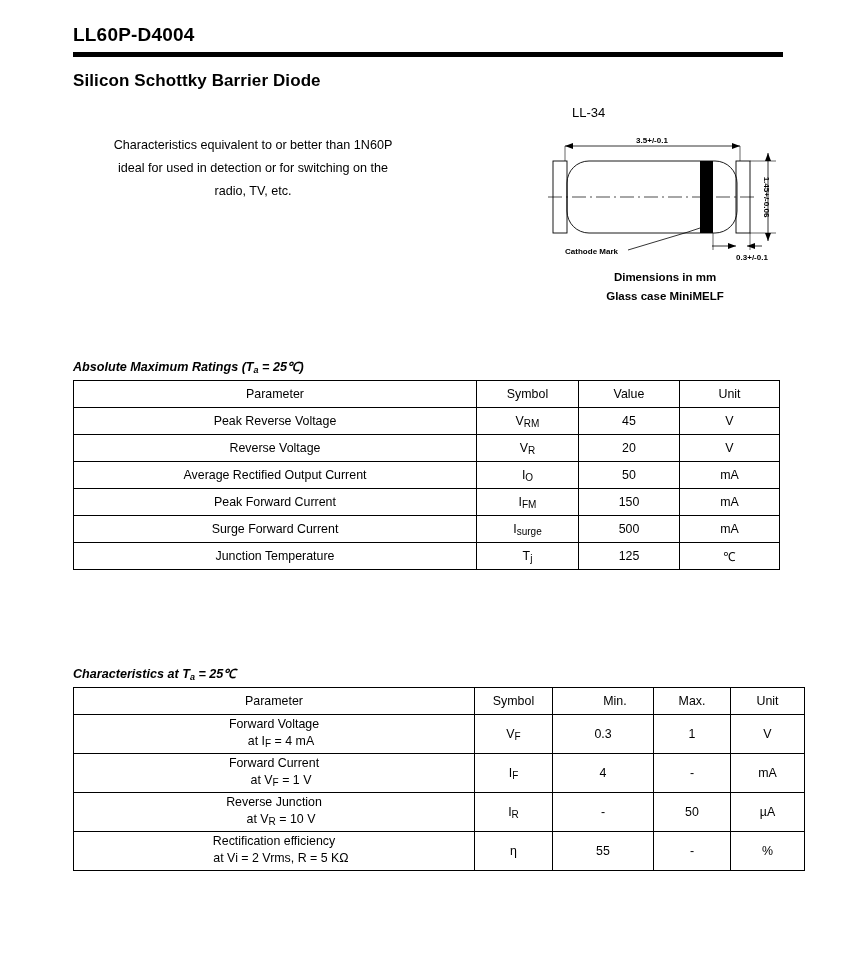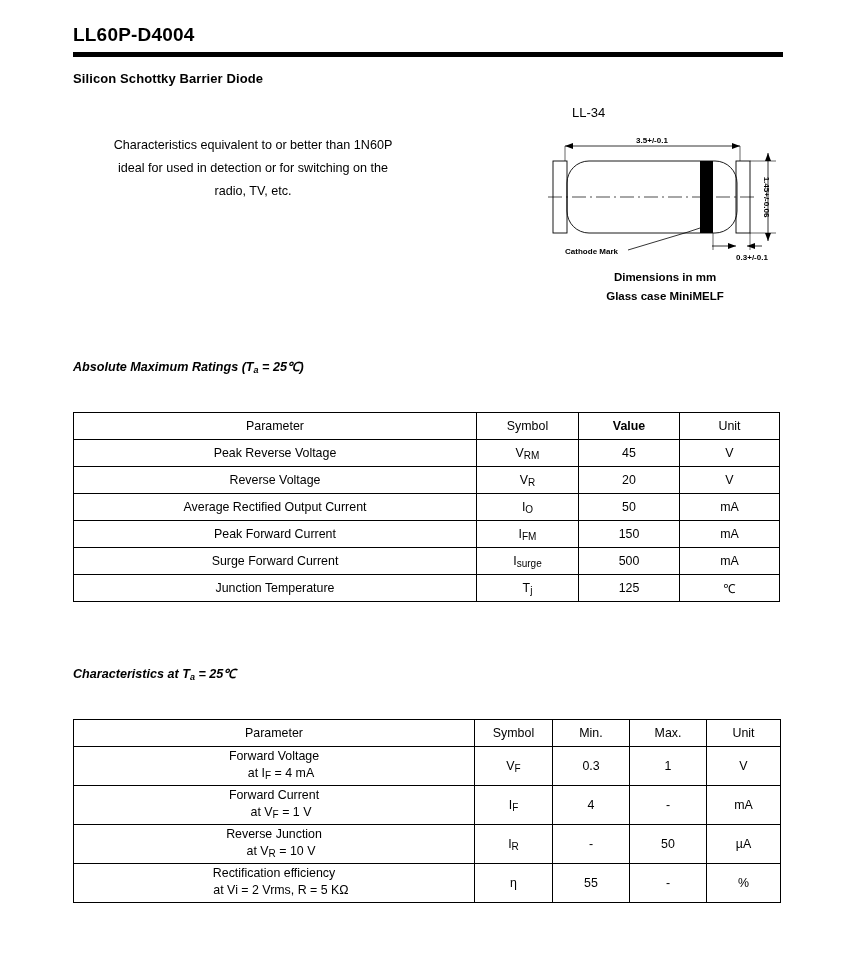--- a/index.html
+++ b/index.html
@@ -36,21 +36,21 @@
     left: 73px;
     top: 52px;
     width: 710px;
     height: 5px;
     background: #000;
   }
   .subtitle {
     position: absolute;
     left: 73px;
     top: 71px;
-    font-size: 13px;
+    font-size: 17px;
     font-weight: bold;
     letter-spacing: 0.1px;
   }
 
   
   .description {
     position: absolute;
     left: 73px;
     top: 134px;
     width: 360px;
@@ -106,21 +106,20 @@
   #heading-amr { top: 358px; }
   #heading-char { top: 665px; }
 
   
   table.dt {
     position: absolute;
     left: 73px;
     border-collapse: collapse;
     font-size: 12.4px;
     background: #fff;
-    margin-top: 32px;
   }
   table.dt td, table.dt th {
     border: 1px solid #000;
     padding: 0;
     font-weight: normal;
     text-align: center;
     vertical-align: middle;
   }
   table.dt th {
     height: 26px;
@@ -134,28 +133,28 @@
   td.param-left {
     text-align: left;
     padding-left: 14px;
   }
   sub { font-size: 10px; vertical-align: -2px; }
 
   
   #table-amr { top: 380px; }
   #table-amr .c-param { width: 402px; }
   #table-amr .c-sym   { width: 101px; }
-  #table-amr .c-val   { width: 100px; font-weight: bold; }
+  #table-amr .c-val   { width: 100px; }
   #table-amr .c-unit  { width: 99px; }
 
   
   #table-char { top: 687px; }
   #table-char .c-param { width: 400px; }
   #table-char .c-sym   { width: 77px; }
-  #table-char .c-min   { width: 76px; }
+  #table-char .c-min   { width: 76px; padding-left: 24px; }
   #table-char .c-max   { width: 76px; }
   #table-char .c-unit  { width: 73px; }
   #table-char td { height: 38px; }
   #table-char th { height: 26px; }
   .two-line {
     text-align: left;
     padding-left: 18px;
     line-height: 17px;
   }
   .two-line .l2 { padding-left: 14px; }

